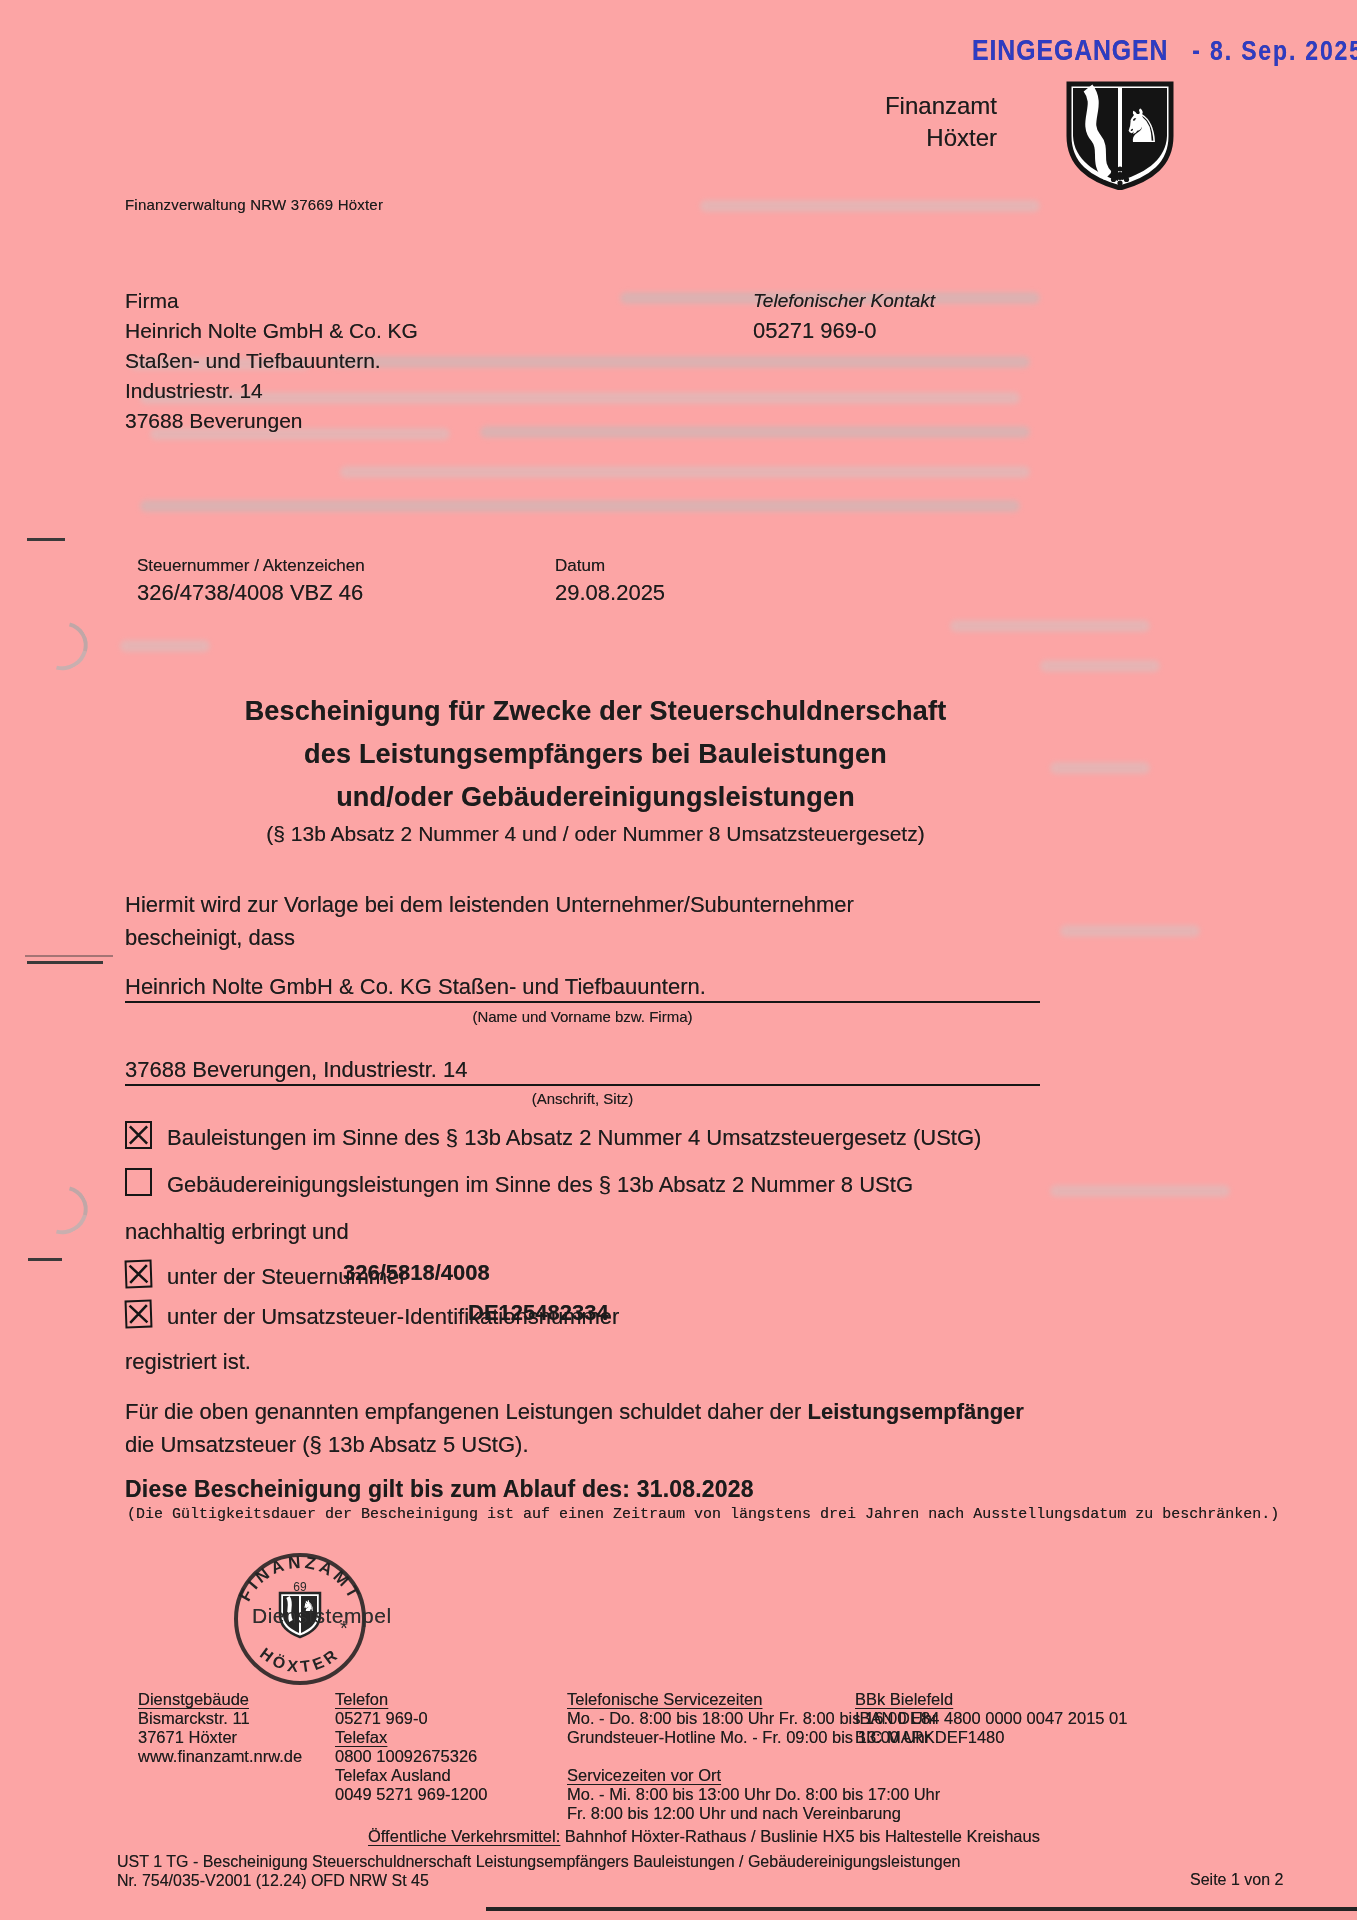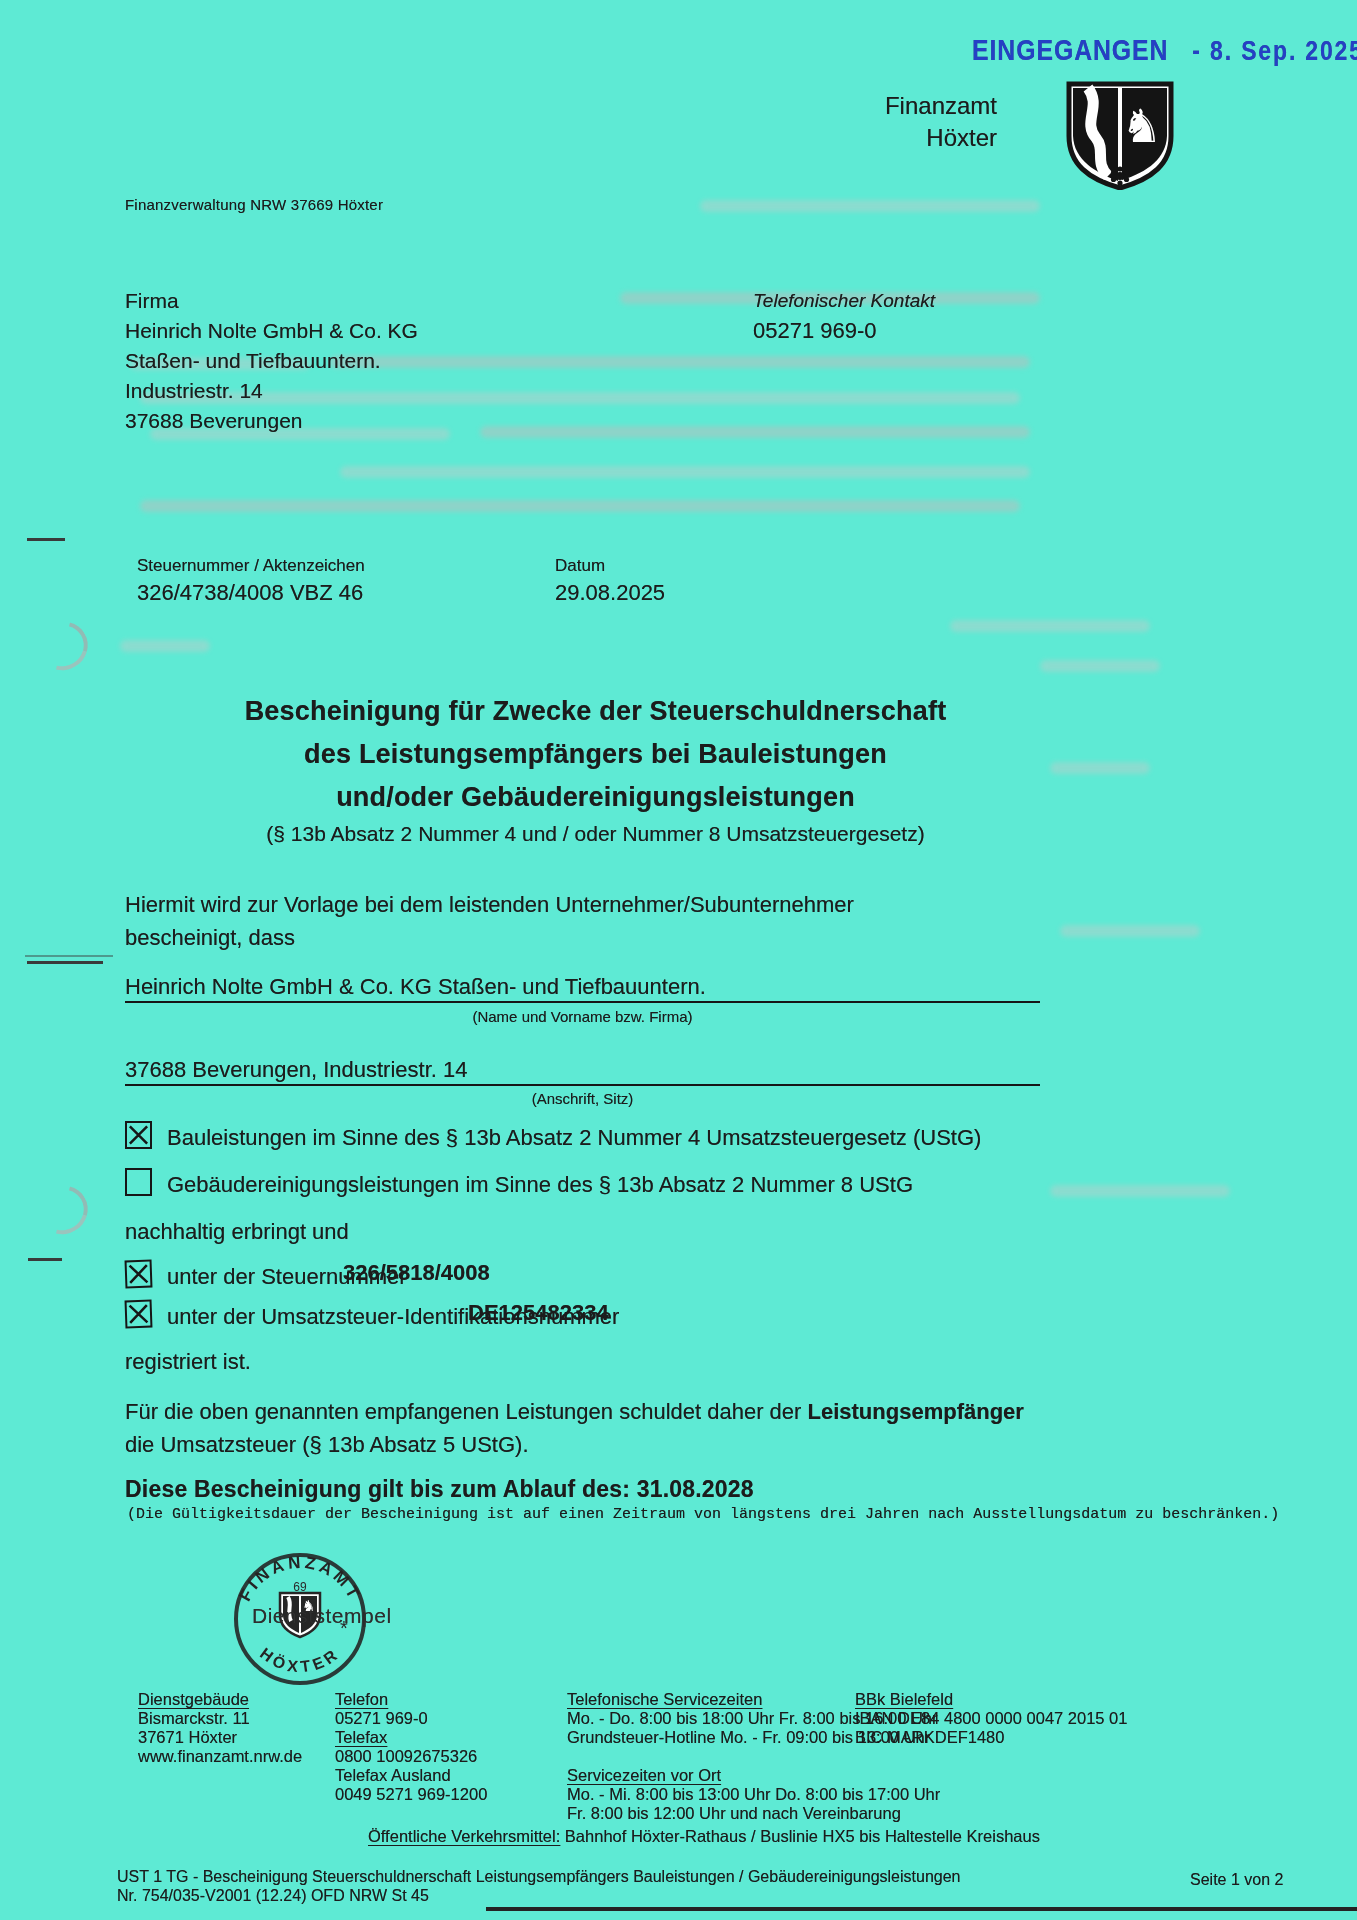--- a/index.html
+++ b/index.html
@@ -1,18 +1,18 @@
 <!DOCTYPE html>
 <html lang="de"><head>
 <meta charset="utf-8">
 <style>
   html,body{margin:0;padding:0;background:#e8e8e8;}
   .page{
     position:relative;width:1357px;height:1920px;margin:0 auto;
-    background:#5eead4;overflow:hidden;
+    background:#fca5a5;overflow:hidden;
     font-family:"Liberation Sans","DejaVu Sans",sans-serif;
     color:#1c1c1c;
   }
   .abs{position:absolute;}
   .soft{text-shadow:0 0 .4px rgba(20,20,20,.55);}
 
   
   .rstamp{
     display:flex;gap:26px;align-items:baseline;
     font-weight:bold;font-size:27px;letter-spacing:1px;
@@ -273,19 +273,19 @@
   <div class="abs foot soft" style="left:855px;top:1690px;">
     <div class="u">BBk Bielefeld</div>
     <div>IBAN DE84 4800 0000 0047 2015 01</div>
     <div>BIC MARKDEF1480</div>
   </div>
 
   <div class="abs foot soft" style="left:368px;top:1827px;">
     <span class="u">Öffentliche Verkehrsmittel:</span><span> Bahnhof Höxter-Rathaus / Buslinie HX5 bis Haltestelle Kreishaus</span>
   </div>
 
-  <div class="abs footnote soft" style="left:117px;top:1852px;width:1100px;margin-top:15px;">
+  <div class="abs footnote soft" style="left:117px;top:1852px;width:1100px;">
     <div>UST 1 TG - Bescheinigung Steuerschuldnerschaft Leistungsempfängers Bauleistungen / Gebäudereinigungsleistungen</div>
     <div>Nr. 754/035-V2001 (12.24) OFD NRW St 45</div>
   </div>
   <div class="abs pagenum soft" style="left:1190px;top:1871px;">Seite 1 von 2</div>
 
 </div>
 
 </body></html>

